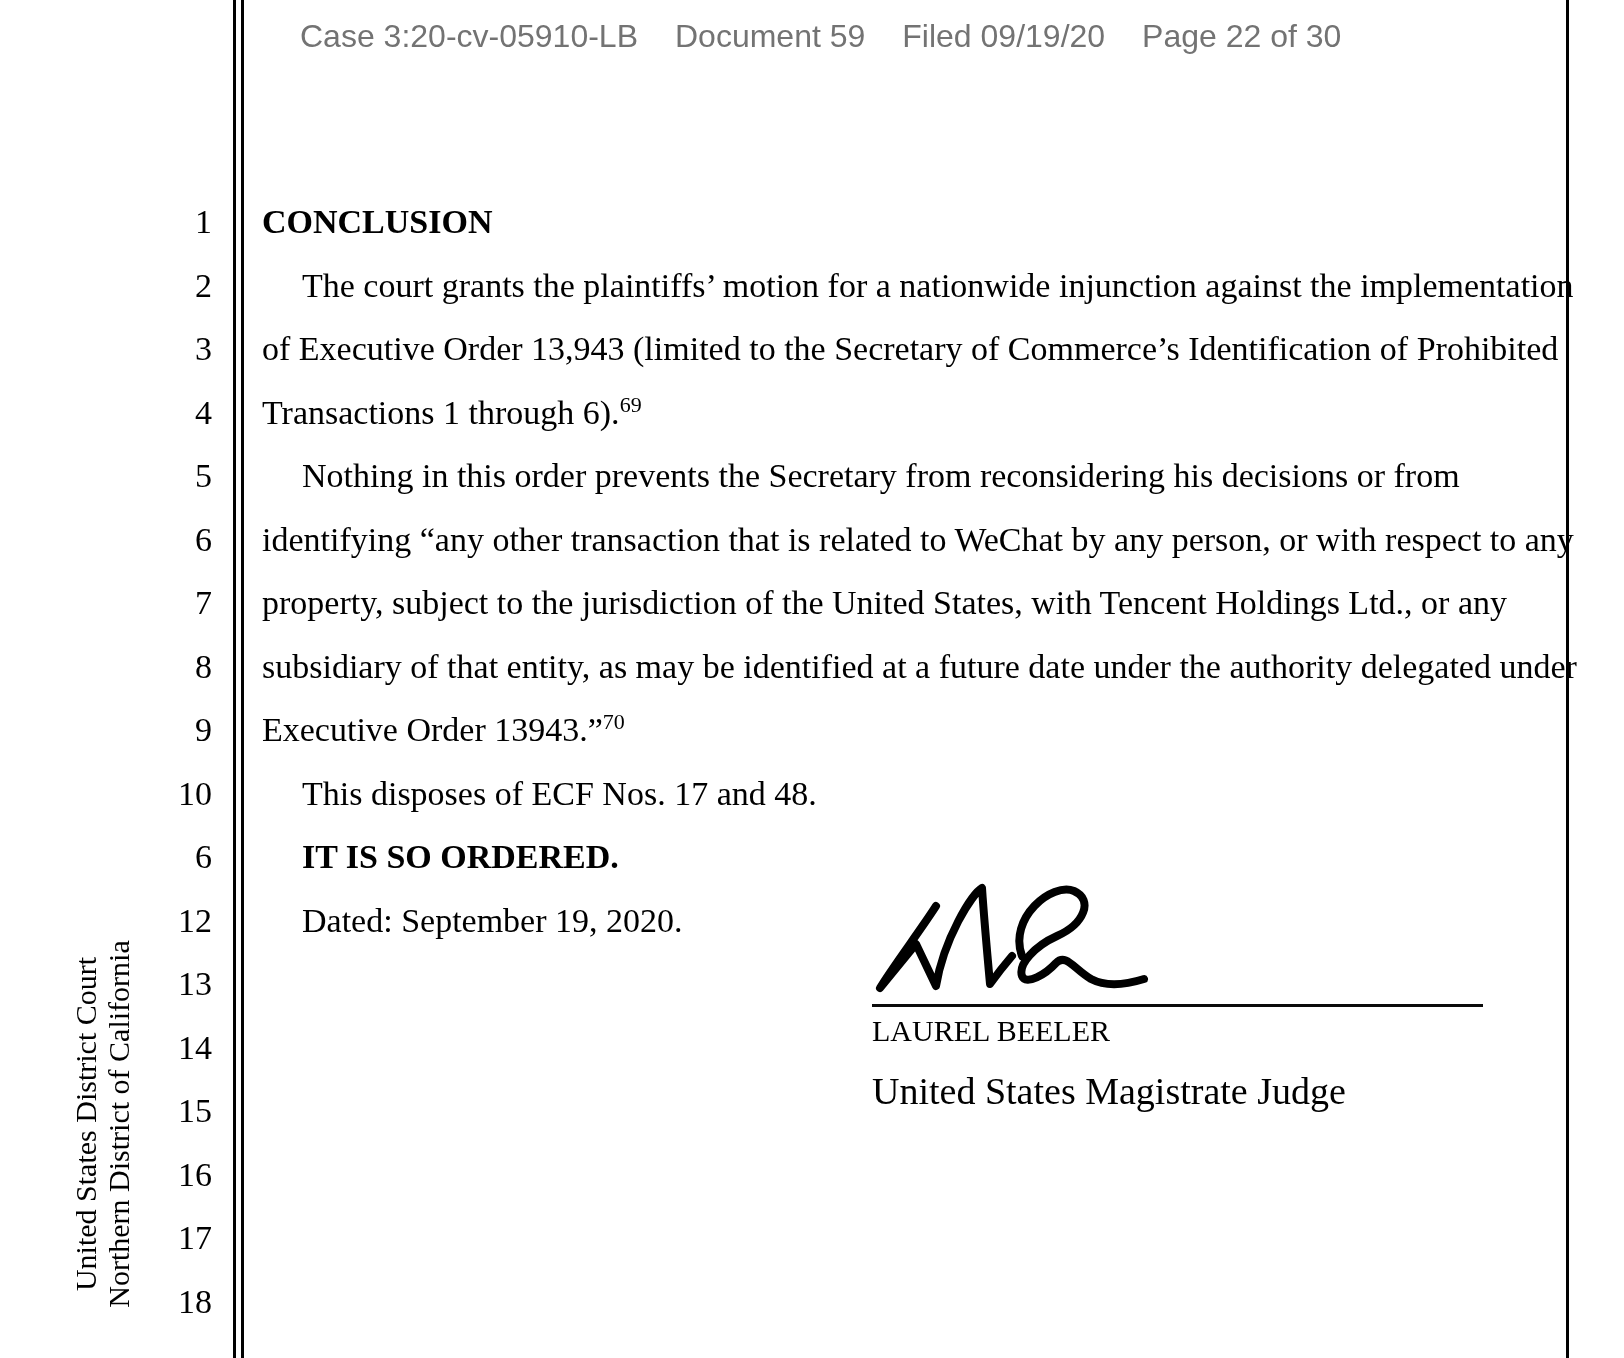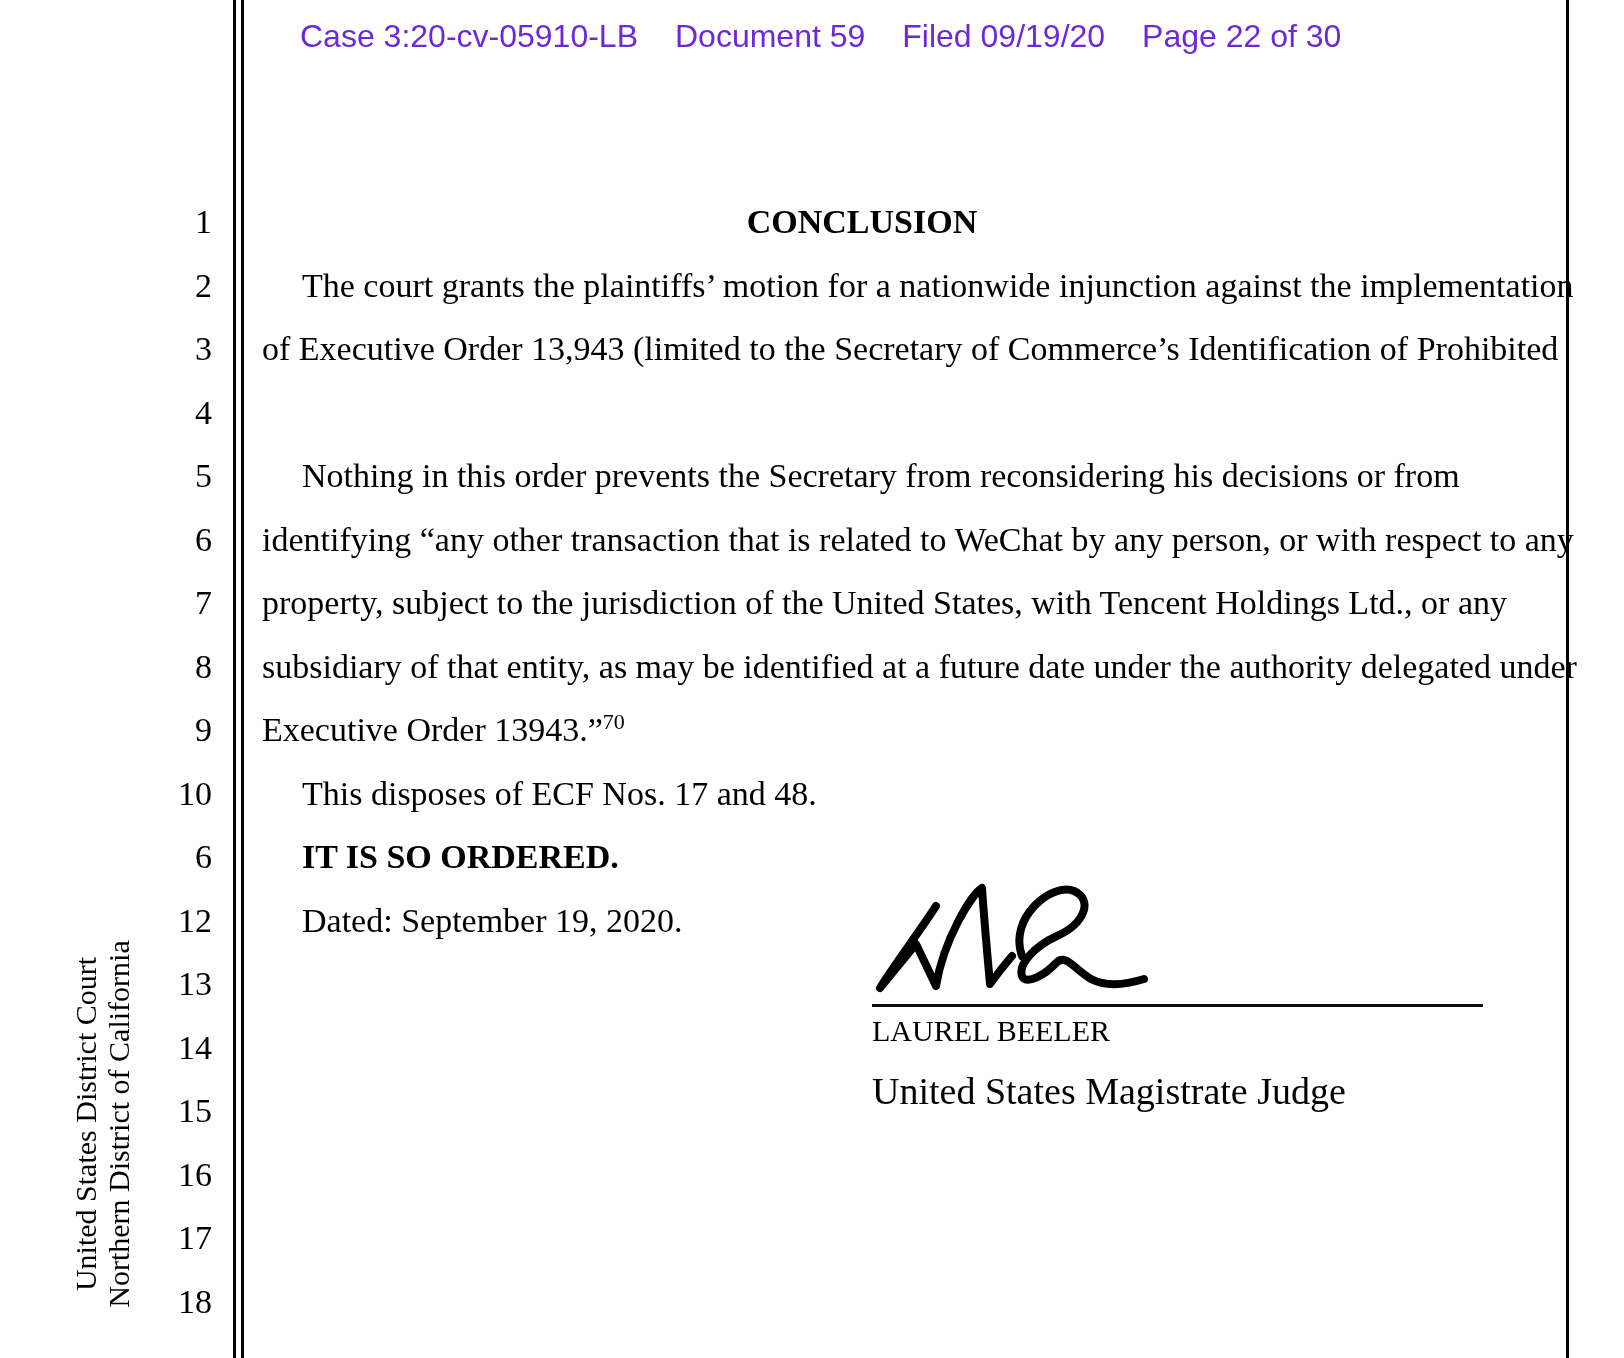--- a/index.html
+++ b/index.html
@@ -10,21 +10,21 @@
     overflow:hidden;
     font-family:"Liberation Serif", serif;
     color:#000;
   }
   
   .ecf-header{
     position:absolute;left:300px;top:18px;
     display:flex;gap:37px;
     font-family:"Liberation Sans", sans-serif;
     font-size:32px;line-height:36px;
-    color:#6d28d9;
+    color:#737373;
     white-space:nowrap;
   }
   
   .double-rule{
     position:absolute;left:233px;top:0;bottom:0;width:5px;
     border-left:3px solid #000;border-right:3px solid #000;
   }
   
   .right-rule{
     position:absolute;left:1566px;top:0;bottom:0;width:3px;
@@ -35,21 +35,21 @@
     position:absolute;left:120px;width:92px;height:64px;
     line-height:64px;text-align:right;
     font-size:34px;
   }
   
   .bl{
     position:absolute;left:262px;width:1200px;height:64px;
     line-height:64px;font-size:34px;
     white-space:nowrap;
   }
-  .bl.center{text-align:center;font-weight:bold;}
+  .bl.center{font-weight:bold;}
   .bl.bold{font-weight:bold;}
   .bl.indent{padding-left:40px;}
   .bl sup{font-size:22px;line-height:0;}
   
   .court-vertical{
     position:absolute;left:102px;top:1124px;
     transform:translate(-50%,-50%) rotate(-90deg);
     text-align:center;
     font-size:30px;line-height:33px;
     white-space:nowrap;
@@ -95,20 +95,21 @@
   <div class="ln" style="top:952px">13</div>
   <div class="ln" style="top:1016px">14</div>
   <div class="ln" style="top:1079px">15</div>
   <div class="ln" style="top:1143px">16</div>
   <div class="ln" style="top:1206px">17</div>
   <div class="ln" style="top:1270px">18</div>
 
   <div class="bl center" style="top:190px">CONCLUSION</div>
   <div class="bl indent" style="top:254px">The court grants the plaintiffs’ motion for a nationwide injunction against the implementation</div>
   <div class="bl" style="top:317px">of Executive Order 13,943 (limited to the Secretary of Commerce’s Identification of Prohibited</div>
+  <div class="bl" style="top:381px"><span>Transactions 1 through 6).</span><sup>69</sup></div>
   <div class="bl indent" style="top:444px">Nothing in this order prevents the Secretary from reconsidering his decisions or from</div>
   <div class="bl" style="top:571px">property, subject to the jurisdiction of the United States, with Tencent Holdings Ltd., or any</div>
   <div class="bl" style="top:508px">identifying “any other transaction that is related to WeChat by any person, or with respect to any</div>
   <div class="bl" style="top:635px">subsidiary of that entity, as may be identified at a future date under the authority delegated under</div>
   <div class="bl" style="top:698px"><span>Executive Order 13943.”</span><sup>70</sup></div>
   <div class="bl indent" style="top:762px">This disposes of ECF Nos. 17 and 48.</div>
   <div class="bl indent bold" style="top:825px">IT IS SO ORDERED.</div>
   <div class="bl indent" style="top:889px">Dated: September 19, 2020.</div>
 
   <svg class="sig-svg" viewBox="0 0 312 126">

